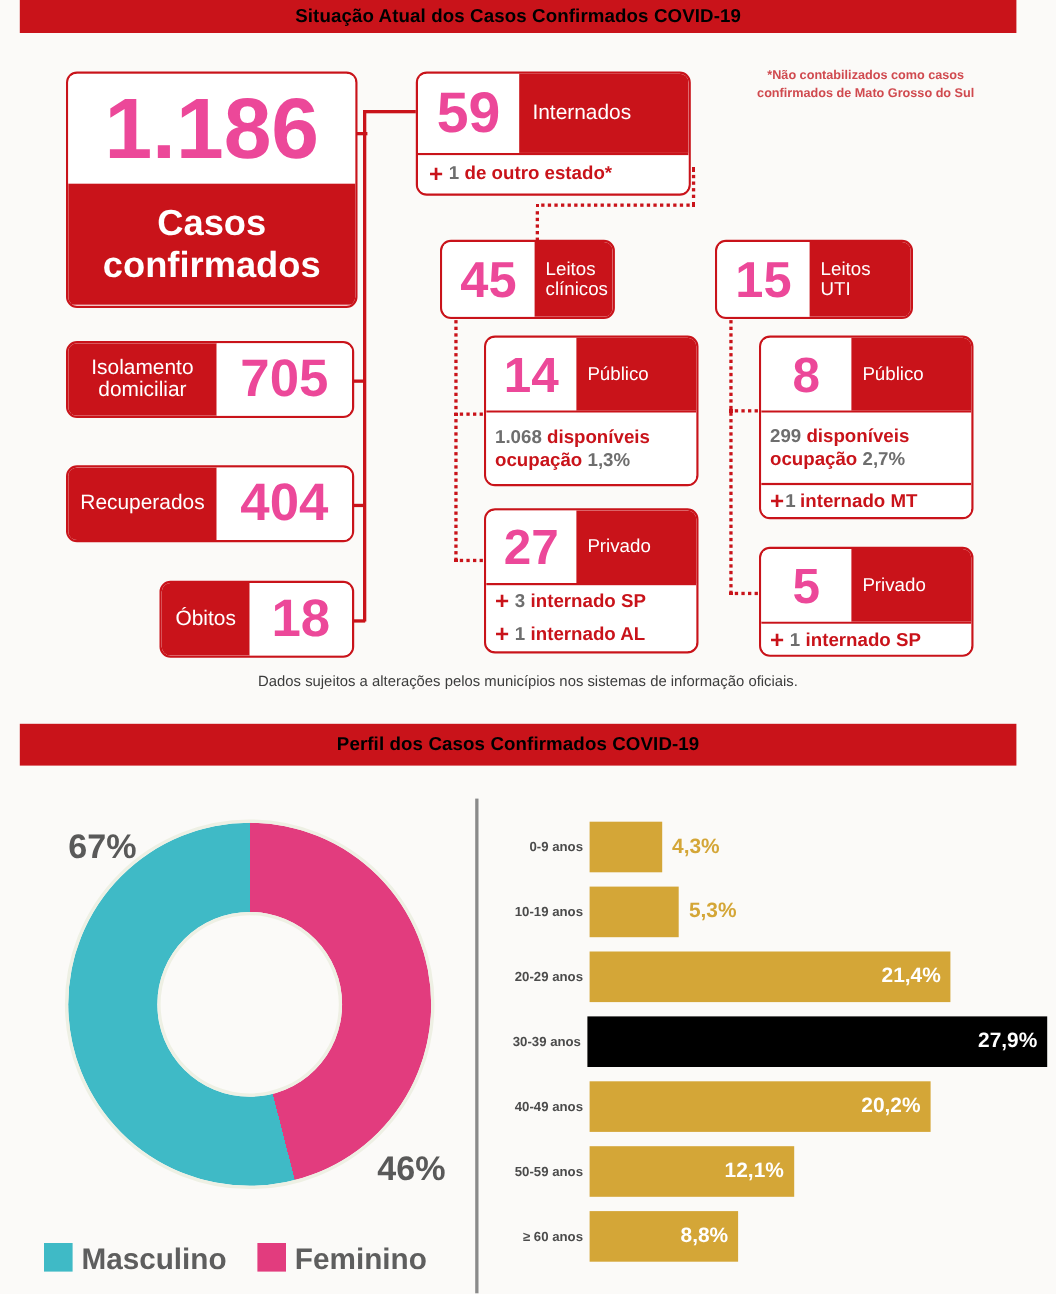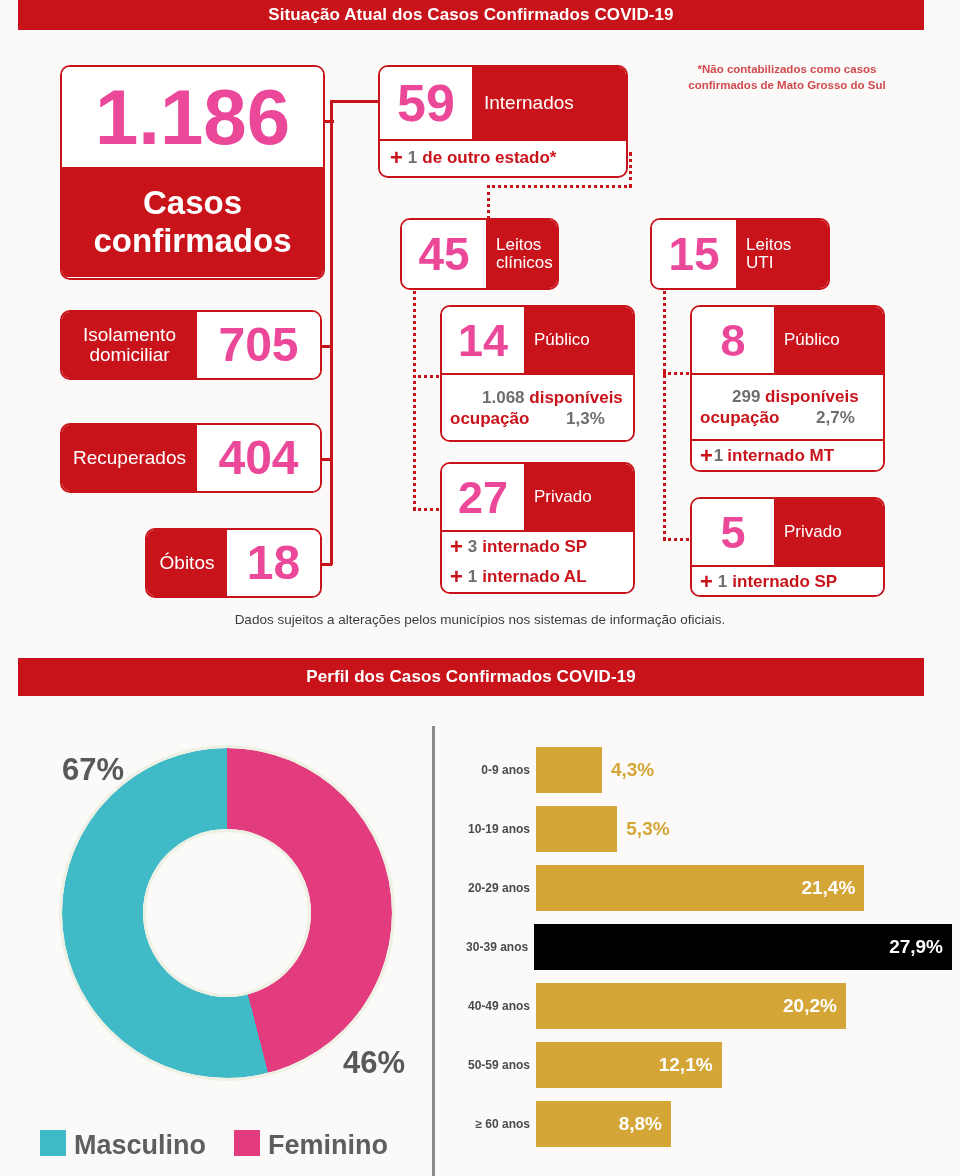--- a/index.html
+++ b/index.html
@@ -8,21 +8,21 @@
     background:#fbfaf8;
     font-family:"Liberation Sans", sans-serif;
     position:relative;
     overflow:hidden;
   }
   .canvas{position:relative;width:960px;height:1176px;}
 
   
   .banner{
     position:absolute;left:18px;width:906px;height:30px;
-    background:#c9131a;color:#ffffff;
+    background:#c9131a;color:#000000;
     display:flex;align-items:center;justify-content:center;
     font-size:17px;font-weight:bold;letter-spacing:.1px;
   }
   .banner.top{top:0px;}
   .banner.second{top:658px;left:18px;width:906px;height:38px;font-size:17px;}
 
   
   .card{position:absolute;box-sizing:border-box;}
   .rbox{
     border:2.5px solid #c9131a;border-radius:10px;overflow:hidden;
@@ -37,21 +37,21 @@
     color:#fff;background:#c9131a;font-weight:normal;
     display:flex;align-items:center;
     line-height:1.05;
   }
   .sub{
     background:#fff;border-top:2.5px solid #c9131a;
     display:flex;align-items:center;
     color:#c9131a;font-weight:bold;box-sizing:border-box;
   }
   .plus{color:#c9131a;font-weight:bold;}
-  .grey{color:#6e6e6e;font-weight:bold;margin-left:32px;}
+  .grey{color:#6e6e6e;font-weight:bold;}
 
   
   .ln{position:absolute;background:#c9131a;}
   .dotv{position:absolute;width:0;border-left:3px dotted #c9131a;}
   .doth{position:absolute;height:0;border-top:3px dotted #c9131a;}
 
   
   .note{
     position:absolute;color:#d04a4f;font-weight:bold;font-size:11.5px;
     text-align:center;line-height:1.35;

